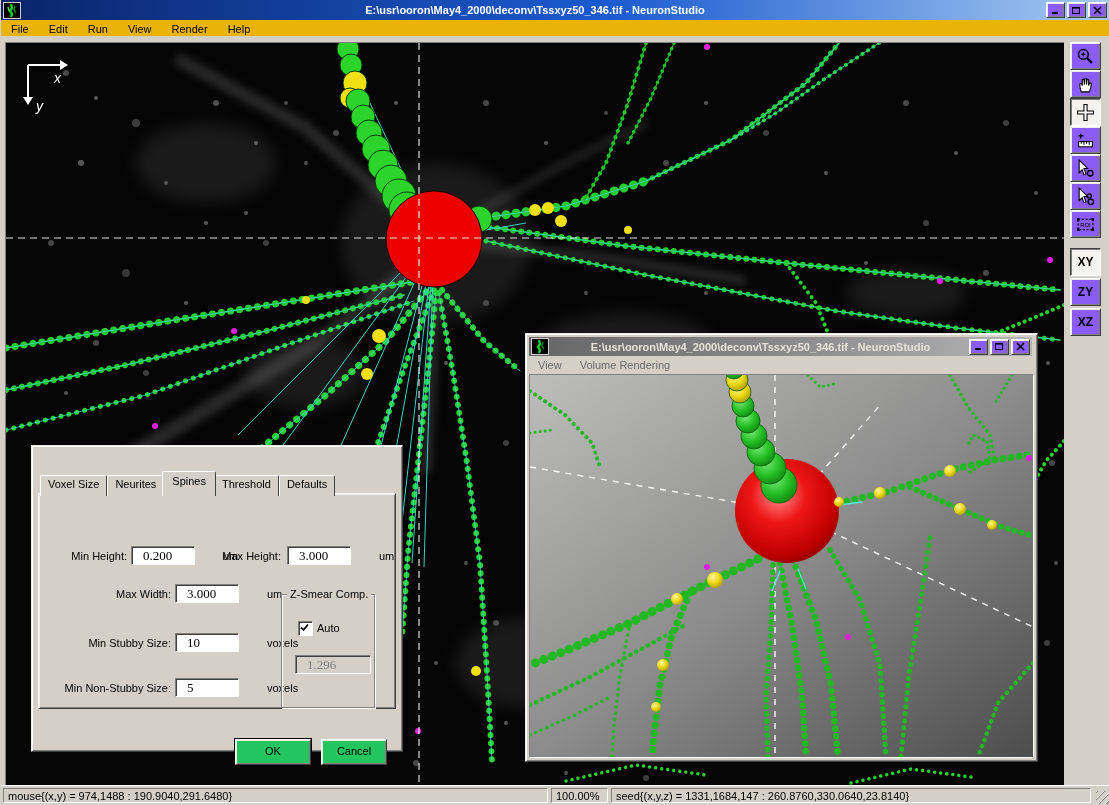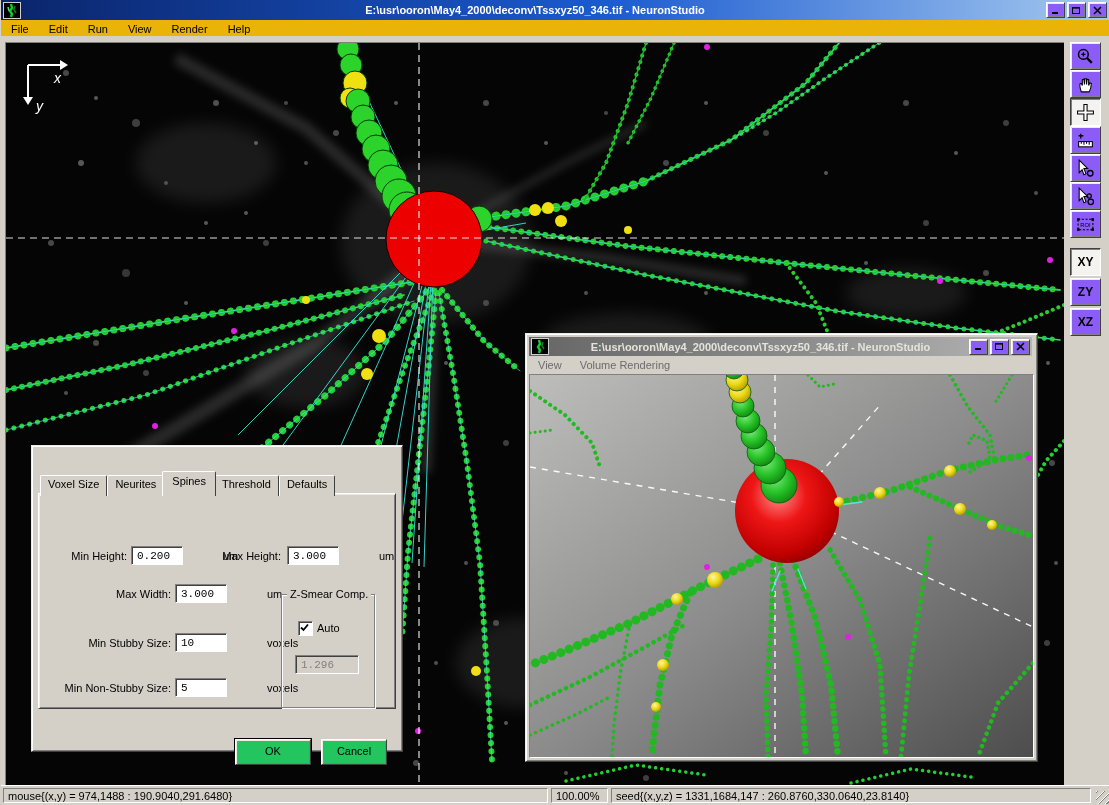--- a/index.html
+++ b/index.html
@@ -55,25 +55,25 @@
        border-top:1px solid #fff;border-left:1px solid #fff;border-right:1px solid #404040;
        border-top-left-radius:2px;border-top-right-radius:2px;margin-right:0;}
   .tab.active{height:21px;z-index:5;margin:0 -2px;padding:3px 9px 0 9px;
        box-shadow:0 2px 0 #d4d0c8;}
   .tabpanel{position:absolute;left:3px;top:26px;width:356px;height:214px;
        border-top:1px solid #fff;border-left:1px solid #fff;
        border-right:1px solid #404040;border-bottom:1px solid #404040;
        box-shadow:inset 1px 1px 0 #ecebe5, inset -1px -1px 0 #808080;}
   .flabel{position:absolute;text-align:right;}
   .funit{position:absolute;padding-left:38px;}
-  .tfield{position:absolute;height:15px;background:#fff;font-size:11px;
-          font-family:Liberation Mono, monospace;
+  .tfield{position:absolute;height:15px;background:#fff;font-size:13px;
+          font-family:Liberation Serif, serif;
           border-top:1px solid #808080;border-left:1px solid #808080;
           border-right:1px solid #fff;border-bottom:1px solid #fff;
-          box-shadow:inset 1px 1px 0 #404040;padding:1px 5px;}
+          box-shadow:inset 1px 1px 0 #404040;padding:1px 11px;}
   .tfield:disabled,.tfield.disabled{background:#d4d0c8;color:#808080;}
   .groupbox{position:absolute;border:1px solid #808080;
             box-shadow:inset 1px 1px 0 #fff, 1px 1px 0 #fff;}
   .grouplegend{position:absolute;top:-7px;left:5px;background:#d4d0c8;padding:0 3px;}
   .checkbox{position:absolute;width:13px;height:13px;background:#fff;
             border-top:1px solid #808080;border-left:1px solid #808080;
             border-right:1px solid #fff;border-bottom:1px solid #fff;
             box-shadow:inset 1px 1px 0 #404040;}
   .pushbtn{position:absolute;height:24px;background:#22c55e;text-align:center;
            line-height:22px;border-top:1px solid #fff;border-left:1px solid #fff;

